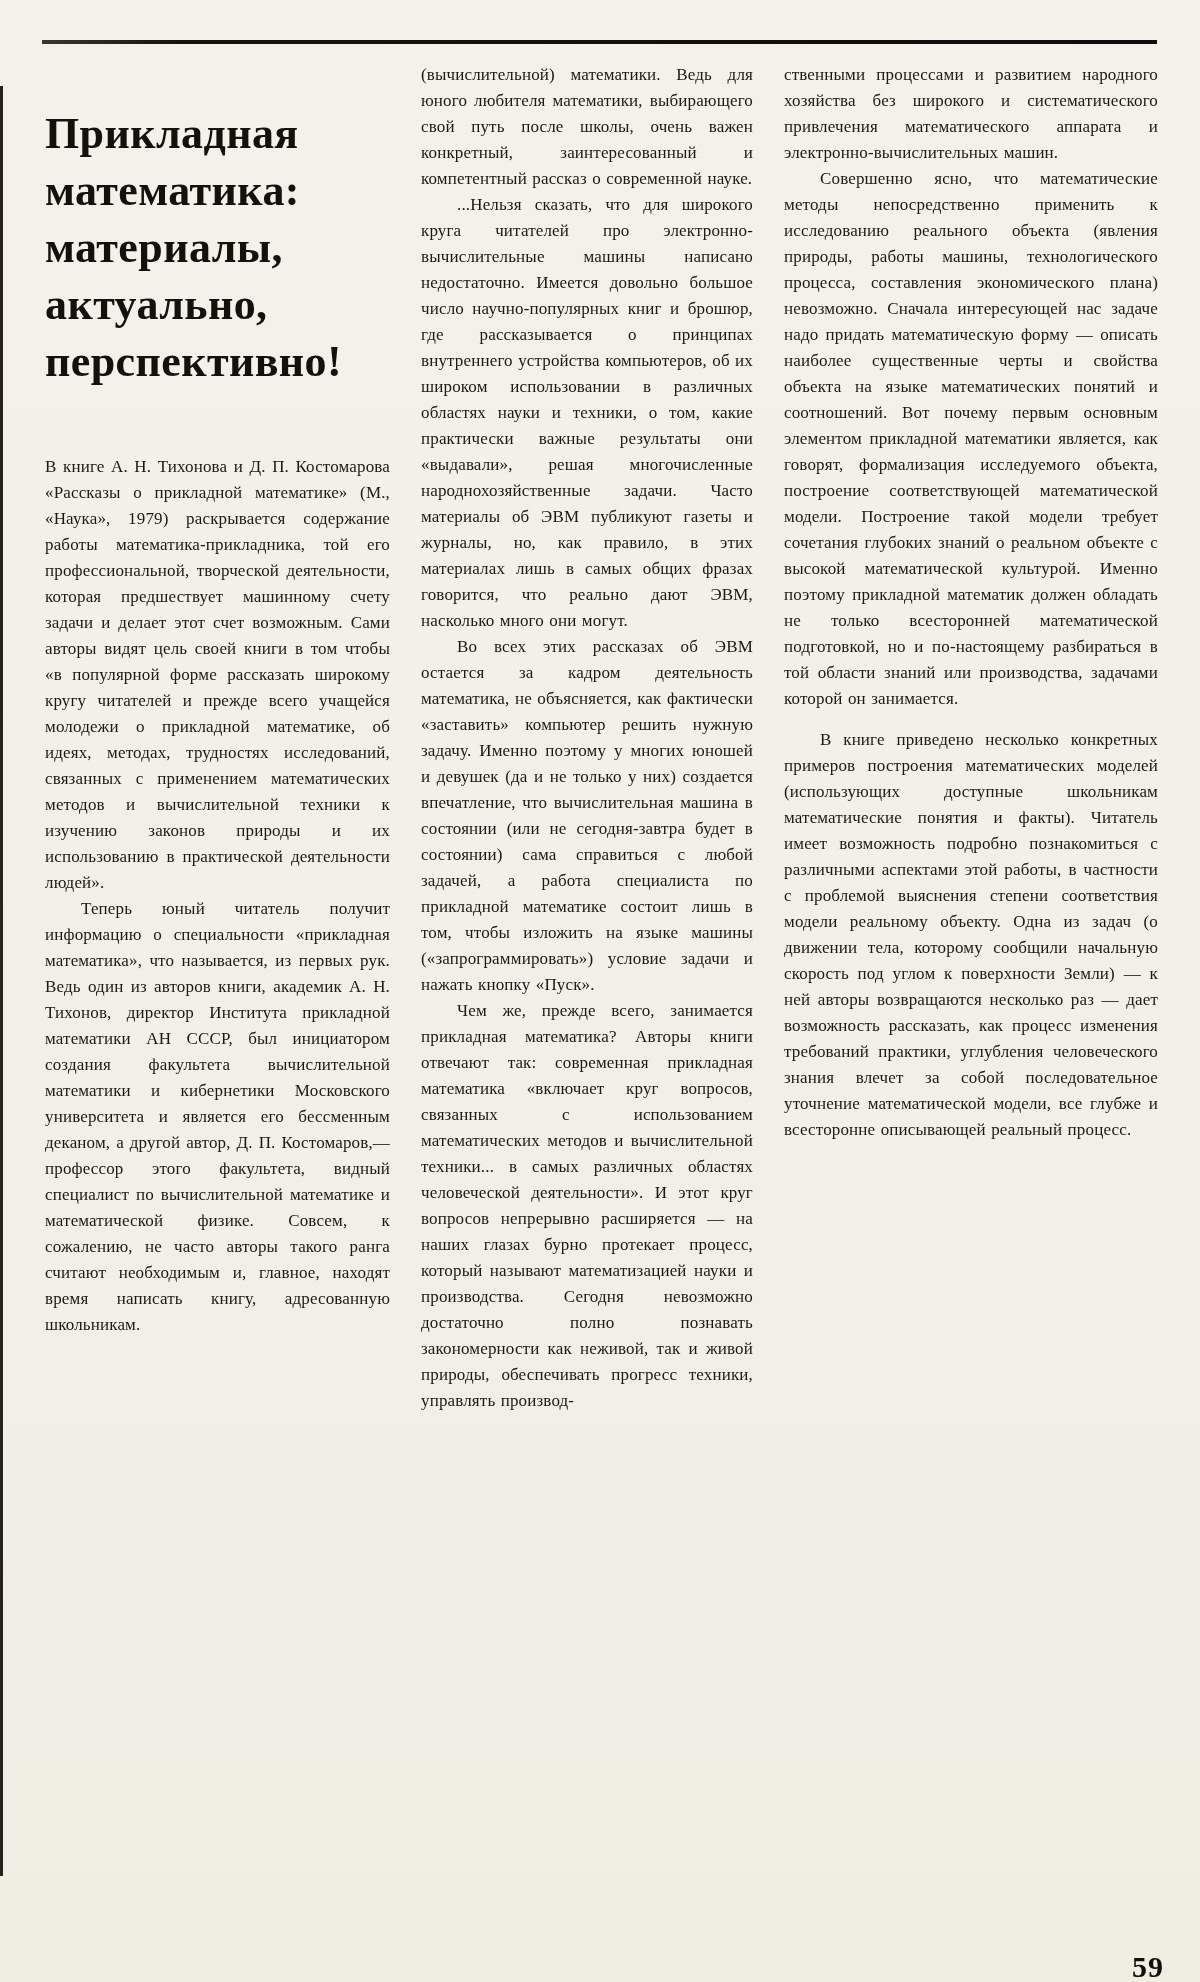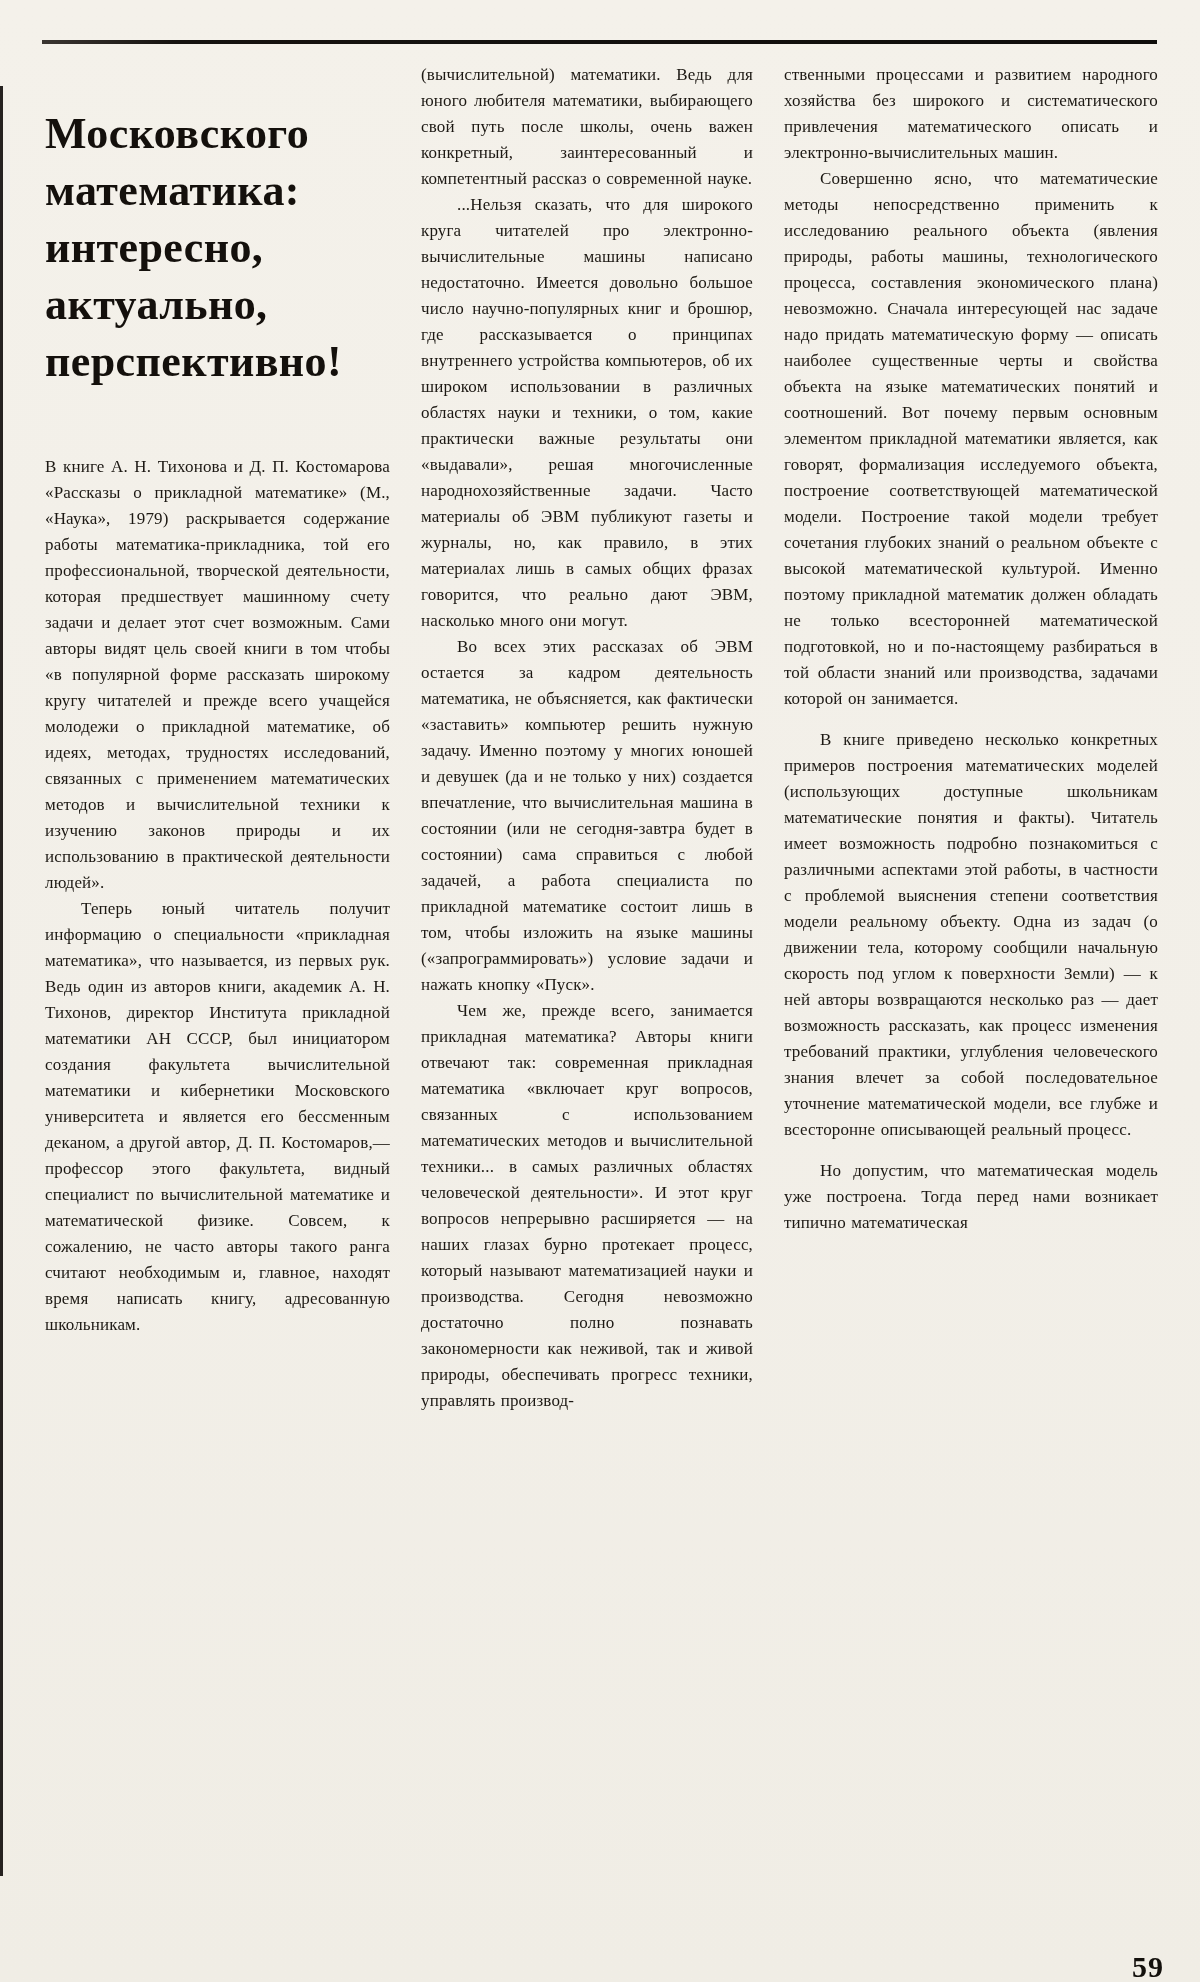--- a/index.html
+++ b/index.html
@@ -78,36 +78,35 @@
 <body>
 
 <div class="page">
 
   <div class="left-edge"></div>
   <div class="top-rule"></div>
 
   <div class="columns">
 
     <div class="col">
-      <h1 class="title">Московского математика: интересно, актуально, перспективно!</h1>
+      <h1 class="title">Прикладная математика: материалы, актуально, перспективно!</h1>
       <p class="body">В книге А. Н. Тихонова и Д. П. Костомарова «Рассказы о прикладной математике» (М., «Наука», 1979) раскрывается содержание работы математика-прикладника, той его профессиональной, творческой деятельности, которая предшествует машинному счету задачи и делает этот счет возможным. Сами авторы видят цель своей книги в том чтобы «в популярной форме рассказать широкому кругу читателей и прежде всего учащейся молодежи о прикладной математике, об идеях, методах, трудностях исследований, связанных с применением математических методов и вычислительной техники к изучению законов природы и их использованию в практической деятельности людей».</p>
       <p class="body indent">Теперь юный читатель получит информацию о специальности «прикладная математика», что называется, из первых рук. Ведь один из авторов книги, академик А. Н. Тихонов, директор Института прикладной математики АН СССР, был инициатором создания факультета вычислительной математики и кибернетики Московского университета и является его бессменным деканом, а другой автор, Д. П. Костомаров,— профессор этого факультета, видный специалист по вычислительной математике и математической физике. Совсем, к сожалению, не часто авторы такого ранга считают необходимым и, главное, находят время написать книгу, адресованную школьникам.</p>
     </div>
 
     <div class="col">
       <p class="body">(вычислительной) математики. Ведь для юного любителя математики, выбирающего свой путь после школы, очень важен конкретный, заинтересованный и компетентный рассказ о современной науке.</p>
       <p class="body indent">...Нельзя сказать, что для широкого круга читателей про электронно-вычислительные машины написано недостаточно. Имеется довольно большое число научно-популярных книг и брошюр, где рассказывается о принципах внутреннего устройства компьютеров, об их широком использовании в различных областях науки и техники, о том, какие практически важные результаты они «выдавали», решая многочисленные народнохозяйственные задачи. Часто материалы об ЭВМ публикуют газеты и журналы, но, как правило, в этих материалах лишь в самых общих фразах говорится, что реально дают ЭВМ, насколько много они могут.</p>
       <p class="body indent">Во всех этих рассказах об ЭВМ остается за кадром деятельность математика, не объясняется, как фактически «заставить» компьютер решить нужную задачу. Именно поэтому у многих юношей и девушек (да и не только у них) создается впечатление, что вычислительная машина в состоянии (или не сегодня-завтра будет в состоянии) сама справиться с любой задачей, а работа специалиста по прикладной математике состоит лишь в том, чтобы изложить на языке машины («запрограммировать») условие задачи и нажать кнопку «Пуск».</p>
       <p class="body indent">Чем же, прежде всего, занимается прикладная математика? Авторы книги отвечают так: современная прикладная математика «включает круг вопросов, связанных с использованием математических методов и вычислительной техники... в самых различных областях человеческой деятельности». И этот круг вопросов непрерывно расширяется — на наших глазах бурно протекает процесс, который называют математизацией науки и производства. Сегодня невозможно достаточно полно познавать закономерности как неживой, так и живой природы, обеспечивать прогресс техники, управлять производ-</p>
     </div>
 
     <div class="col">
-      <p class="body">ственными процессами и развитием народного хозяйства без широкого и систематического привлечения математического описать и электронно-вычислительных машин.</p>
+      <p class="body">ственными процессами и развитием народного хозяйства без широкого и систематического привлечения математического аппарата и электронно-вычислительных машин.</p>
       <p class="body indent">Совершенно ясно, что математические методы непосредственно применить к исследованию реального объекта (явления природы, работы машины, технологического процесса, составления экономического плана) невозможно. Сначала интересующей нас задаче надо придать математическую форму — описать наиболее существенные черты и свойства объекта на языке математических понятий и соотношений. Вот почему первым основным элементом прикладной математики является, как говорят, формализация исследуемого объекта, построение соответствующей математической модели. Построение такой модели требует сочетания глубоких знаний о реальном объекте с высокой математической культурой. Именно поэтому прикладной математик должен обладать не только всесторонней математической подготовкой, но и по-настоящему разбираться в той области знаний или производства, задачами которой он занимается.</p>
       <p class="body indent gap">В книге приведено несколько конкретных примеров построения математических моделей (использующих доступные школьникам математические понятия и факты). Читатель имеет возможность подробно познакомиться с различными аспектами этой работы, в частности с проблемой выяснения степени соответствия модели реальному объекту. Одна из задач (о движении тела, которому сообщили начальную скорость под углом к поверхности Земли) — к ней авторы возвращаются несколько раз — дает возможность рассказать, как процесс изменения требований практики, углубления человеческого знания влечет за собой последовательное уточнение математической модели, все глубже и всесторонне описывающей реальный процесс.</p>
-      <p class="body indent gap">Но допустим, что математическая модель уже построена. Тогда перед нами возникает типично математическая</p>
     </div>
 
   </div>
 
   <div class="page-number">59</div>
 
 </div>
 
 </body></html>

